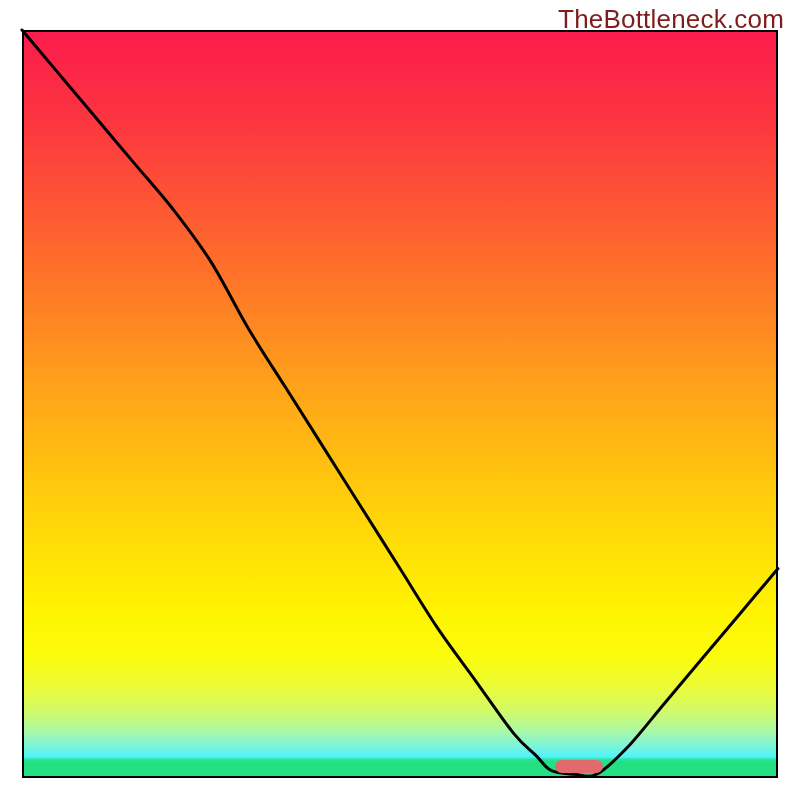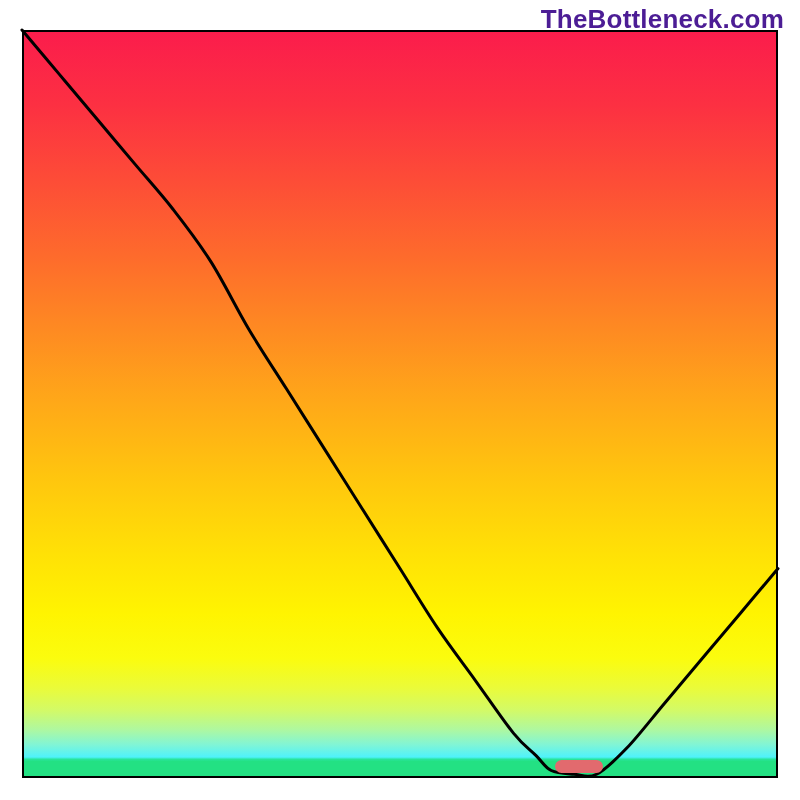--- a/index.html
+++ b/index.html
@@ -16,22 +16,22 @@
     left: 0;
     top: 0;
     width: 800px;
     height: 800px;
   }
   .watermark {
     position: absolute;
     top: 4px;
     right: 16px;
     font-size: 26px;
-    font-weight: 700;
-    color: #4c1d95;
+    font-weight: 400;
+    color: #7f1d1d;
     letter-spacing: 0.2px;
   }
   .plot-area {
     position: absolute;
     left: 22px;
     top: 30px;
     width: 756px;
     height: 748px;
     box-sizing: border-box;
   }

